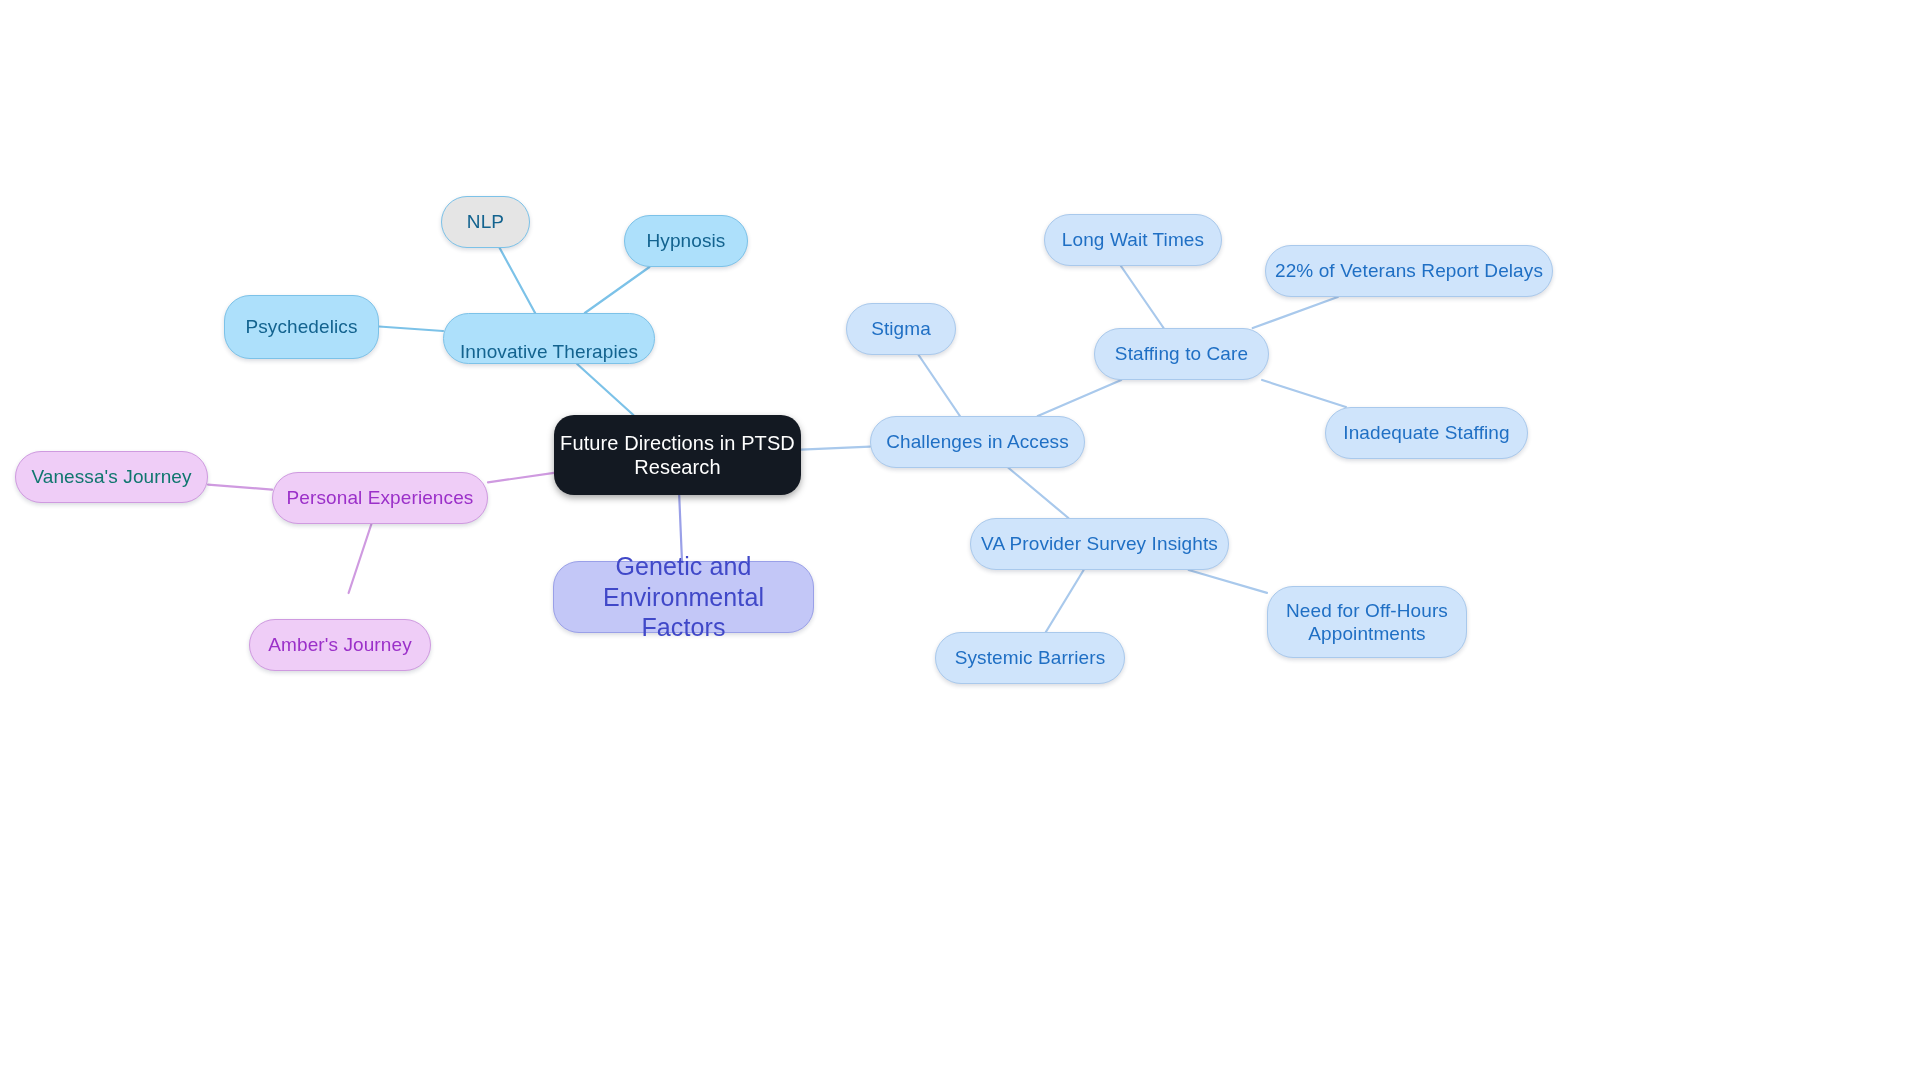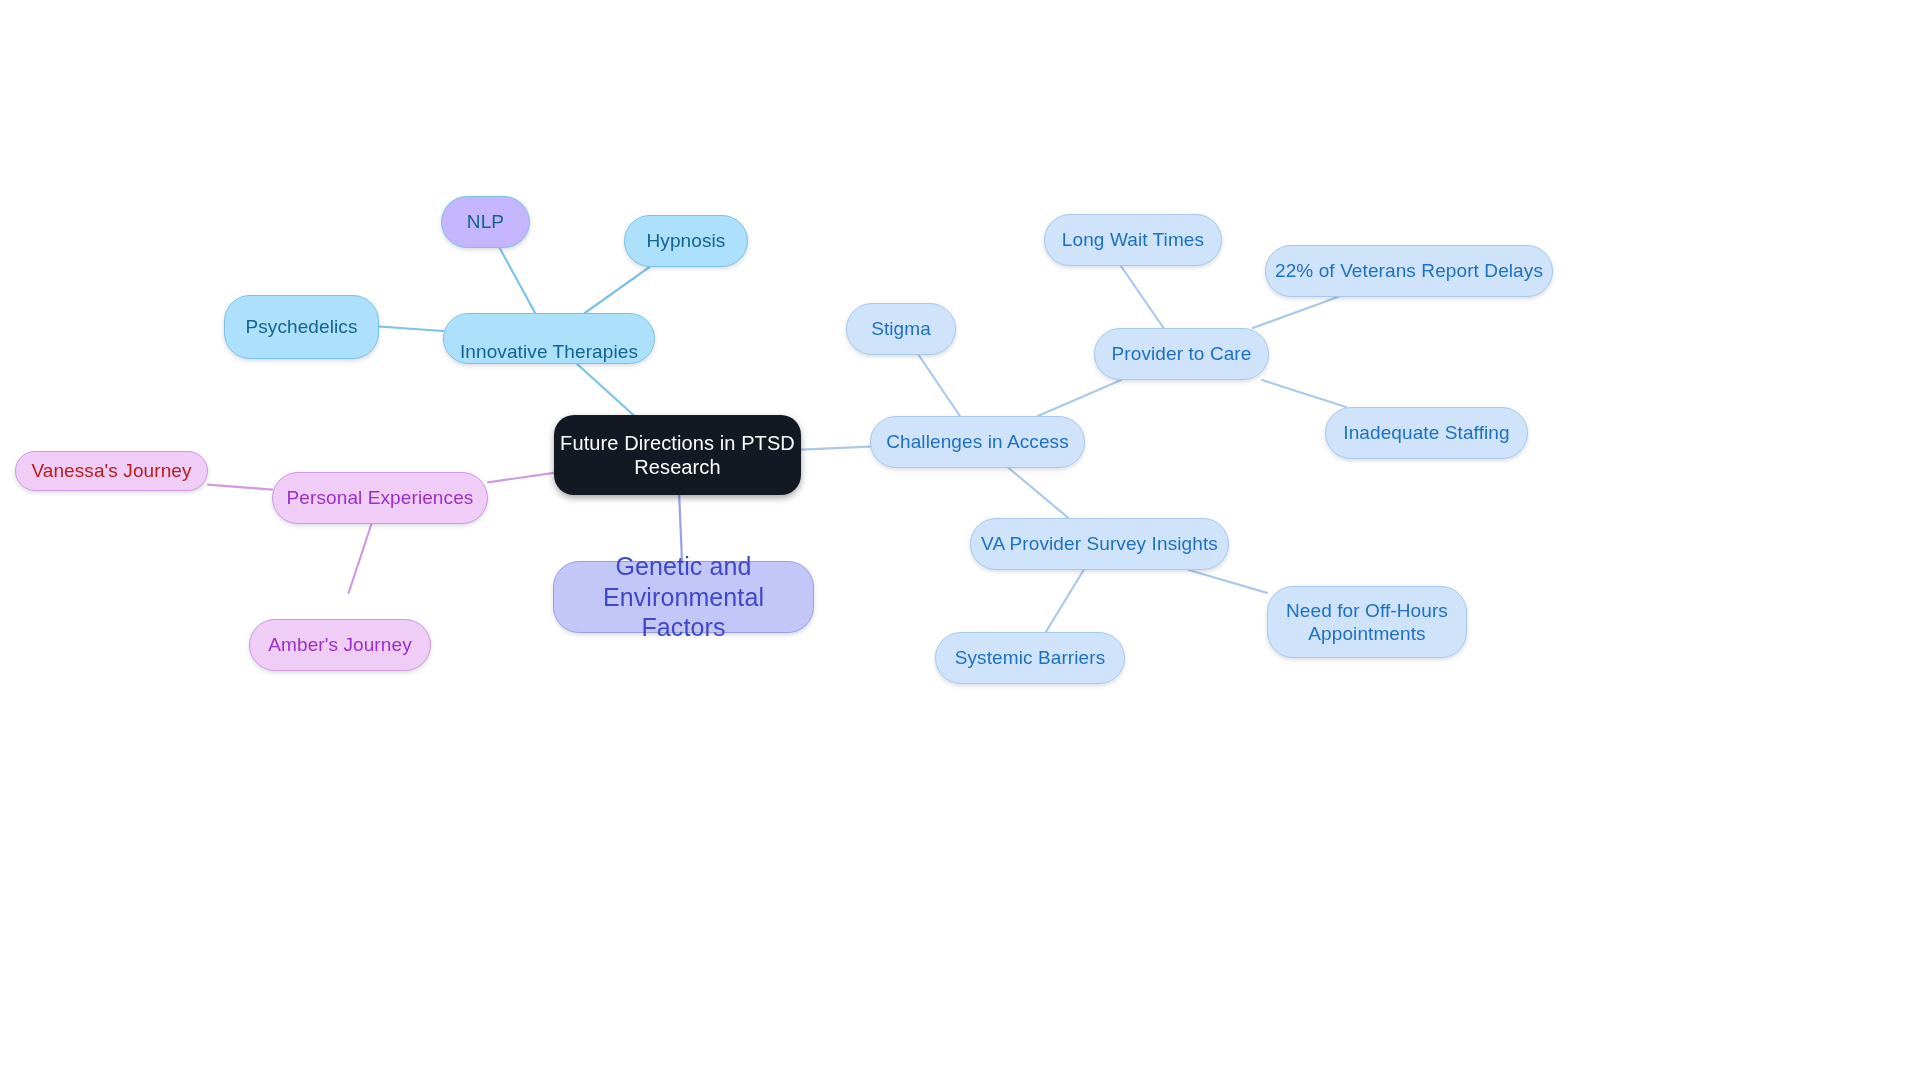--- a/index.html
+++ b/index.html
@@ -50,30 +50,30 @@
       <line x1="1188.6666666666667" y1="570" x2="1267" y2="592.8411214953271" stroke="#a9c9ec" stroke-width="2.2" stroke-linecap="round"></line>
       <line x1="554" y1="472.8504201680672" x2="488" y2="482.3899159663866" stroke="#cf9ae0" stroke-width="2.2" stroke-linecap="round"></line>
       <line x1="272" y1="489.55307262569835" x2="208" y2="484.54748603351953" stroke="#cf9ae0" stroke-width="2.2" stroke-linecap="round"></line>
       <line x1="371.40495867768595" y1="524" x2="348.59504132231405" y2="593" stroke="#cf9ae0" stroke-width="2.2" stroke-linecap="round"></line>
       <line x1="679.1901408450705" y1="495" x2="681.9788732394367" y2="561" stroke="#9aa0e8" stroke-width="2.2" stroke-linecap="round"></line>
     </svg>
 <div class="node root" style="left: 554px; top: 415px; width: 247px; height: 80px; background: rgb(19, 25, 34); border-color: rgb(19, 25, 34); color: rgb(255, 255, 255); font-size: 20px; border-radius: 20px;"><span>Future Directions in PTSD
 Research</span></div>
     <div class="node" style="left: 443px; top: 313px; width: 212px; height: 51px; background: rgb(173, 224, 251); border-color: rgb(124, 194, 232); color: rgb(19, 99, 143); font-size: 19px; border-radius: 26px; align-items: flex-end;"><span>Innovative Therapies</span></div>
     <div class="node" style="left: 224px; top: 295px; width: 155px; height: 64px; background: rgb(173, 224, 251); border-color: rgb(124, 194, 232); color: rgb(19, 99, 143); font-size: 19px; border-radius: 26px;"><span>Psychedelics</span></div>
-    <div class="node" style="left: 441px; top: 196px; width: 89px; height: 52px; background: #c4b5fd; border-color: rgb(124, 194, 232); color: rgb(19, 99, 143); font-size: 19px; border-radius: 26px;"><span>NLP</span></div>
+    <div class="node" style="left: 441px; top: 196px; width: 89px; height: 52px; background: #e5e5e5; border-color: rgb(124, 194, 232); color: rgb(19, 99, 143); font-size: 19px; border-radius: 26px;"><span>NLP</span></div>
     <div class="node" style="left: 624px; top: 215px; width: 124px; height: 52px; background: rgb(173, 224, 251); border-color: rgb(124, 194, 232); color: rgb(19, 99, 143); font-size: 19px; border-radius: 26px;"><span>Hypnosis</span></div>
     <div class="node" style="left: 870px; top: 416px; width: 215px; height: 52px; background: rgb(207, 228, 251); border-color: rgb(169, 201, 236); color: rgb(31, 111, 196); font-size: 19px; border-radius: 26px;"><span>Challenges in Access</span></div>
     <div class="node" style="left: 846px; top: 303px; width: 110px; height: 52px; background: rgb(207, 228, 251); border-color: rgb(169, 201, 236); color: rgb(31, 111, 196); font-size: 19px; border-radius: 26px;"><span>Stigma</span></div>
-    <div class="node" style="left: 1094px; top: 328px; width: 175px; height: 52px; background: rgb(207, 228, 251); border-color: rgb(169, 201, 236); color: rgb(31, 111, 196); font-size: 19px; border-radius: 26px;"><span>Provider to Care</span></div>
+    <div class="node" style="left: 1094px; top: 328px; width: 175px; height: 52px; background: rgb(207, 228, 251); border-color: rgb(169, 201, 236); color: rgb(31, 111, 196); font-size: 19px; border-radius: 26px;"><span>Staffing to Care</span></div>
     <div class="node" style="left: 1044px; top: 214px; width: 178px; height: 52px; background: rgb(207, 228, 251); border-color: rgb(169, 201, 236); color: rgb(31, 111, 196); font-size: 19px; border-radius: 26px;"><span>Long Wait Times</span></div>
     <div class="node" style="left: 1265px; top: 245px; width: 288px; height: 52px; background: rgb(207, 228, 251); border-color: rgb(169, 201, 236); color: rgb(31, 111, 196); font-size: 19px; border-radius: 26px; align-items: center;"><span>22% of Veterans Report Delays</span></div>
     <div class="node" style="left: 1325px; top: 407px; width: 203px; height: 52px; background: rgb(207, 228, 251); border-color: rgb(169, 201, 236); color: rgb(31, 111, 196); font-size: 19px; border-radius: 26px;"><span>Inadequate Staffing</span></div>
     <div class="node" style="left: 970px; top: 518px; width: 259px; height: 52px; background: rgb(207, 228, 251); border-color: rgb(169, 201, 236); color: rgb(31, 111, 196); font-size: 19px; border-radius: 26px;"><span>VA Provider Survey Insights</span></div>
     <div class="node" style="left: 935px; top: 632px; width: 190px; height: 52px; background: rgb(207, 228, 251); border-color: rgb(169, 201, 236); color: rgb(31, 111, 196); font-size: 19px; border-radius: 26px;"><span>Systemic Barriers</span></div>
     <div class="node" style="left: 1267px; top: 586px; width: 200px; height: 72px; background: rgb(207, 228, 251); border-color: rgb(169, 201, 236); color: rgb(31, 111, 196); font-size: 19px; border-radius: 26px;"><span>Need for Off-Hours
 Appointments</span></div>
     <div class="node" style="left: 272px; top: 472px; width: 216px; height: 52px; background: rgb(239, 205, 247); border-color: rgb(207, 154, 224); color: rgb(155, 48, 201); font-size: 19px; border-radius: 26px;"><span>Personal Experiences</span></div>
-    <div class="node" style="left: 15px; top: 451px; width: 193px; height: 40px; background: rgb(239, 205, 247); border-color: rgb(207, 154, 224); color: #b91c1c; font-size: 19px; border-radius: 26px;"><span>Vanessa's Journey</span></div>
+    <div class="node" style="left: 15px; top: 451px; width: 193px; height: 52px; background: rgb(239, 205, 247); border-color: rgb(207, 154, 224); color: #0f766e; font-size: 19px; border-radius: 26px;"><span>Vanessa's Journey</span></div>
     <div class="node" style="left: 249px; top: 593px; width: 182px; height: 52px; background: rgb(239, 205, 247); border-color: rgb(207, 154, 224); color: rgb(155, 48, 201); font-size: 19px; border-radius: 26px; margin-top: 26px;"><span>Amber's Journey</span></div>
     <div class="node" style="left: 553px; top: 561px; width: 261px; height: 72px; background: rgb(195, 199, 247); border-color: rgb(154, 160, 232); color: rgb(64, 72, 200); font-size: 25px; border-radius: 26px;"><span>Genetic and Environmental
 Factors</span></div>
   </div>
 
 </body></html>

